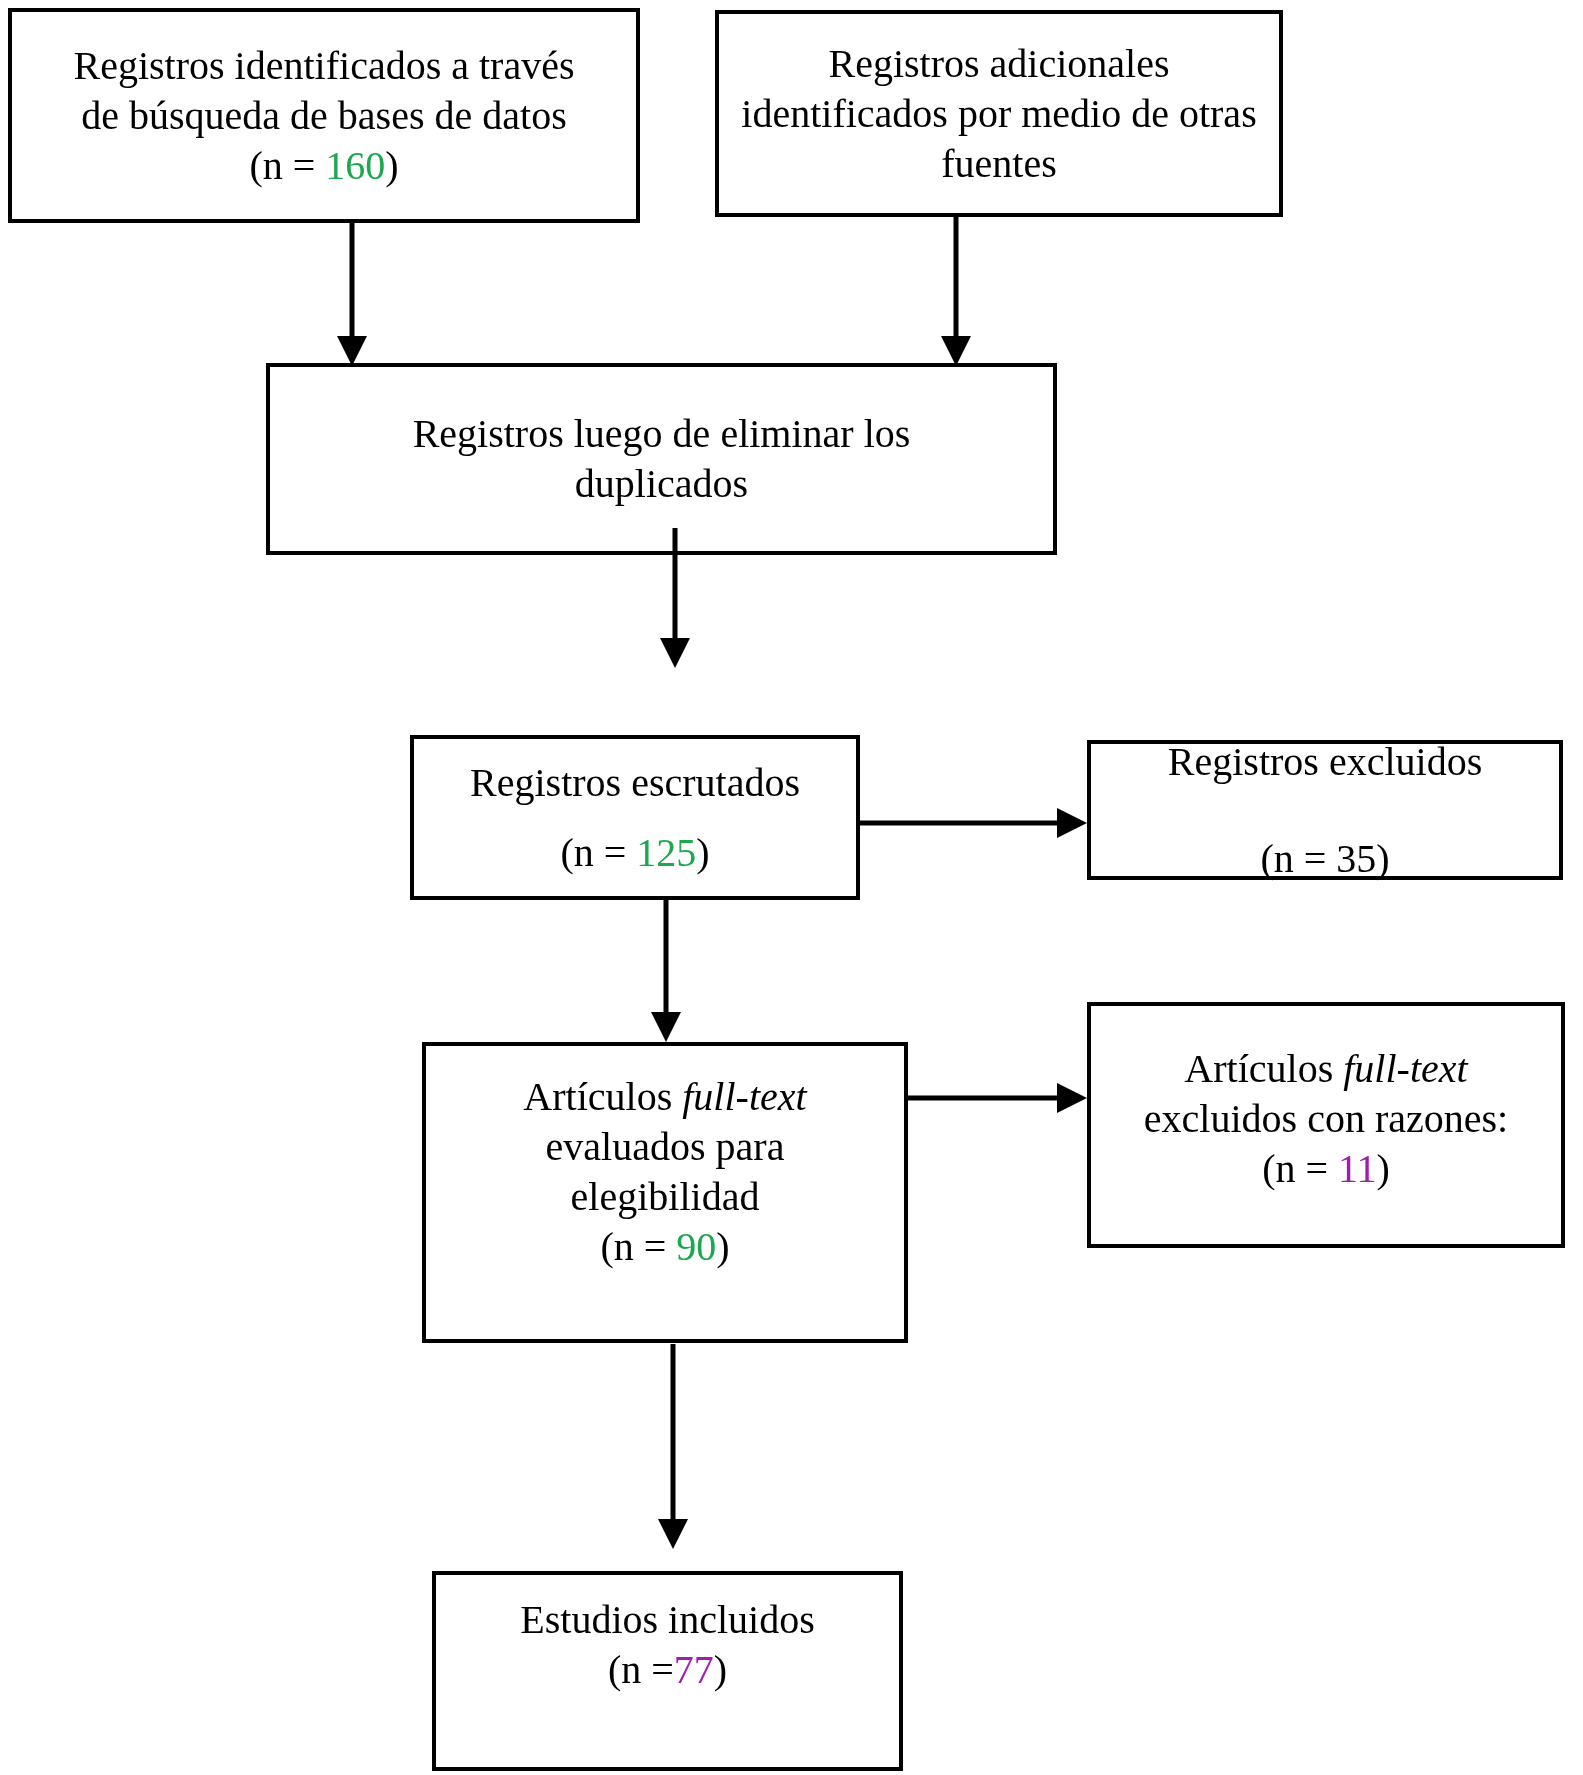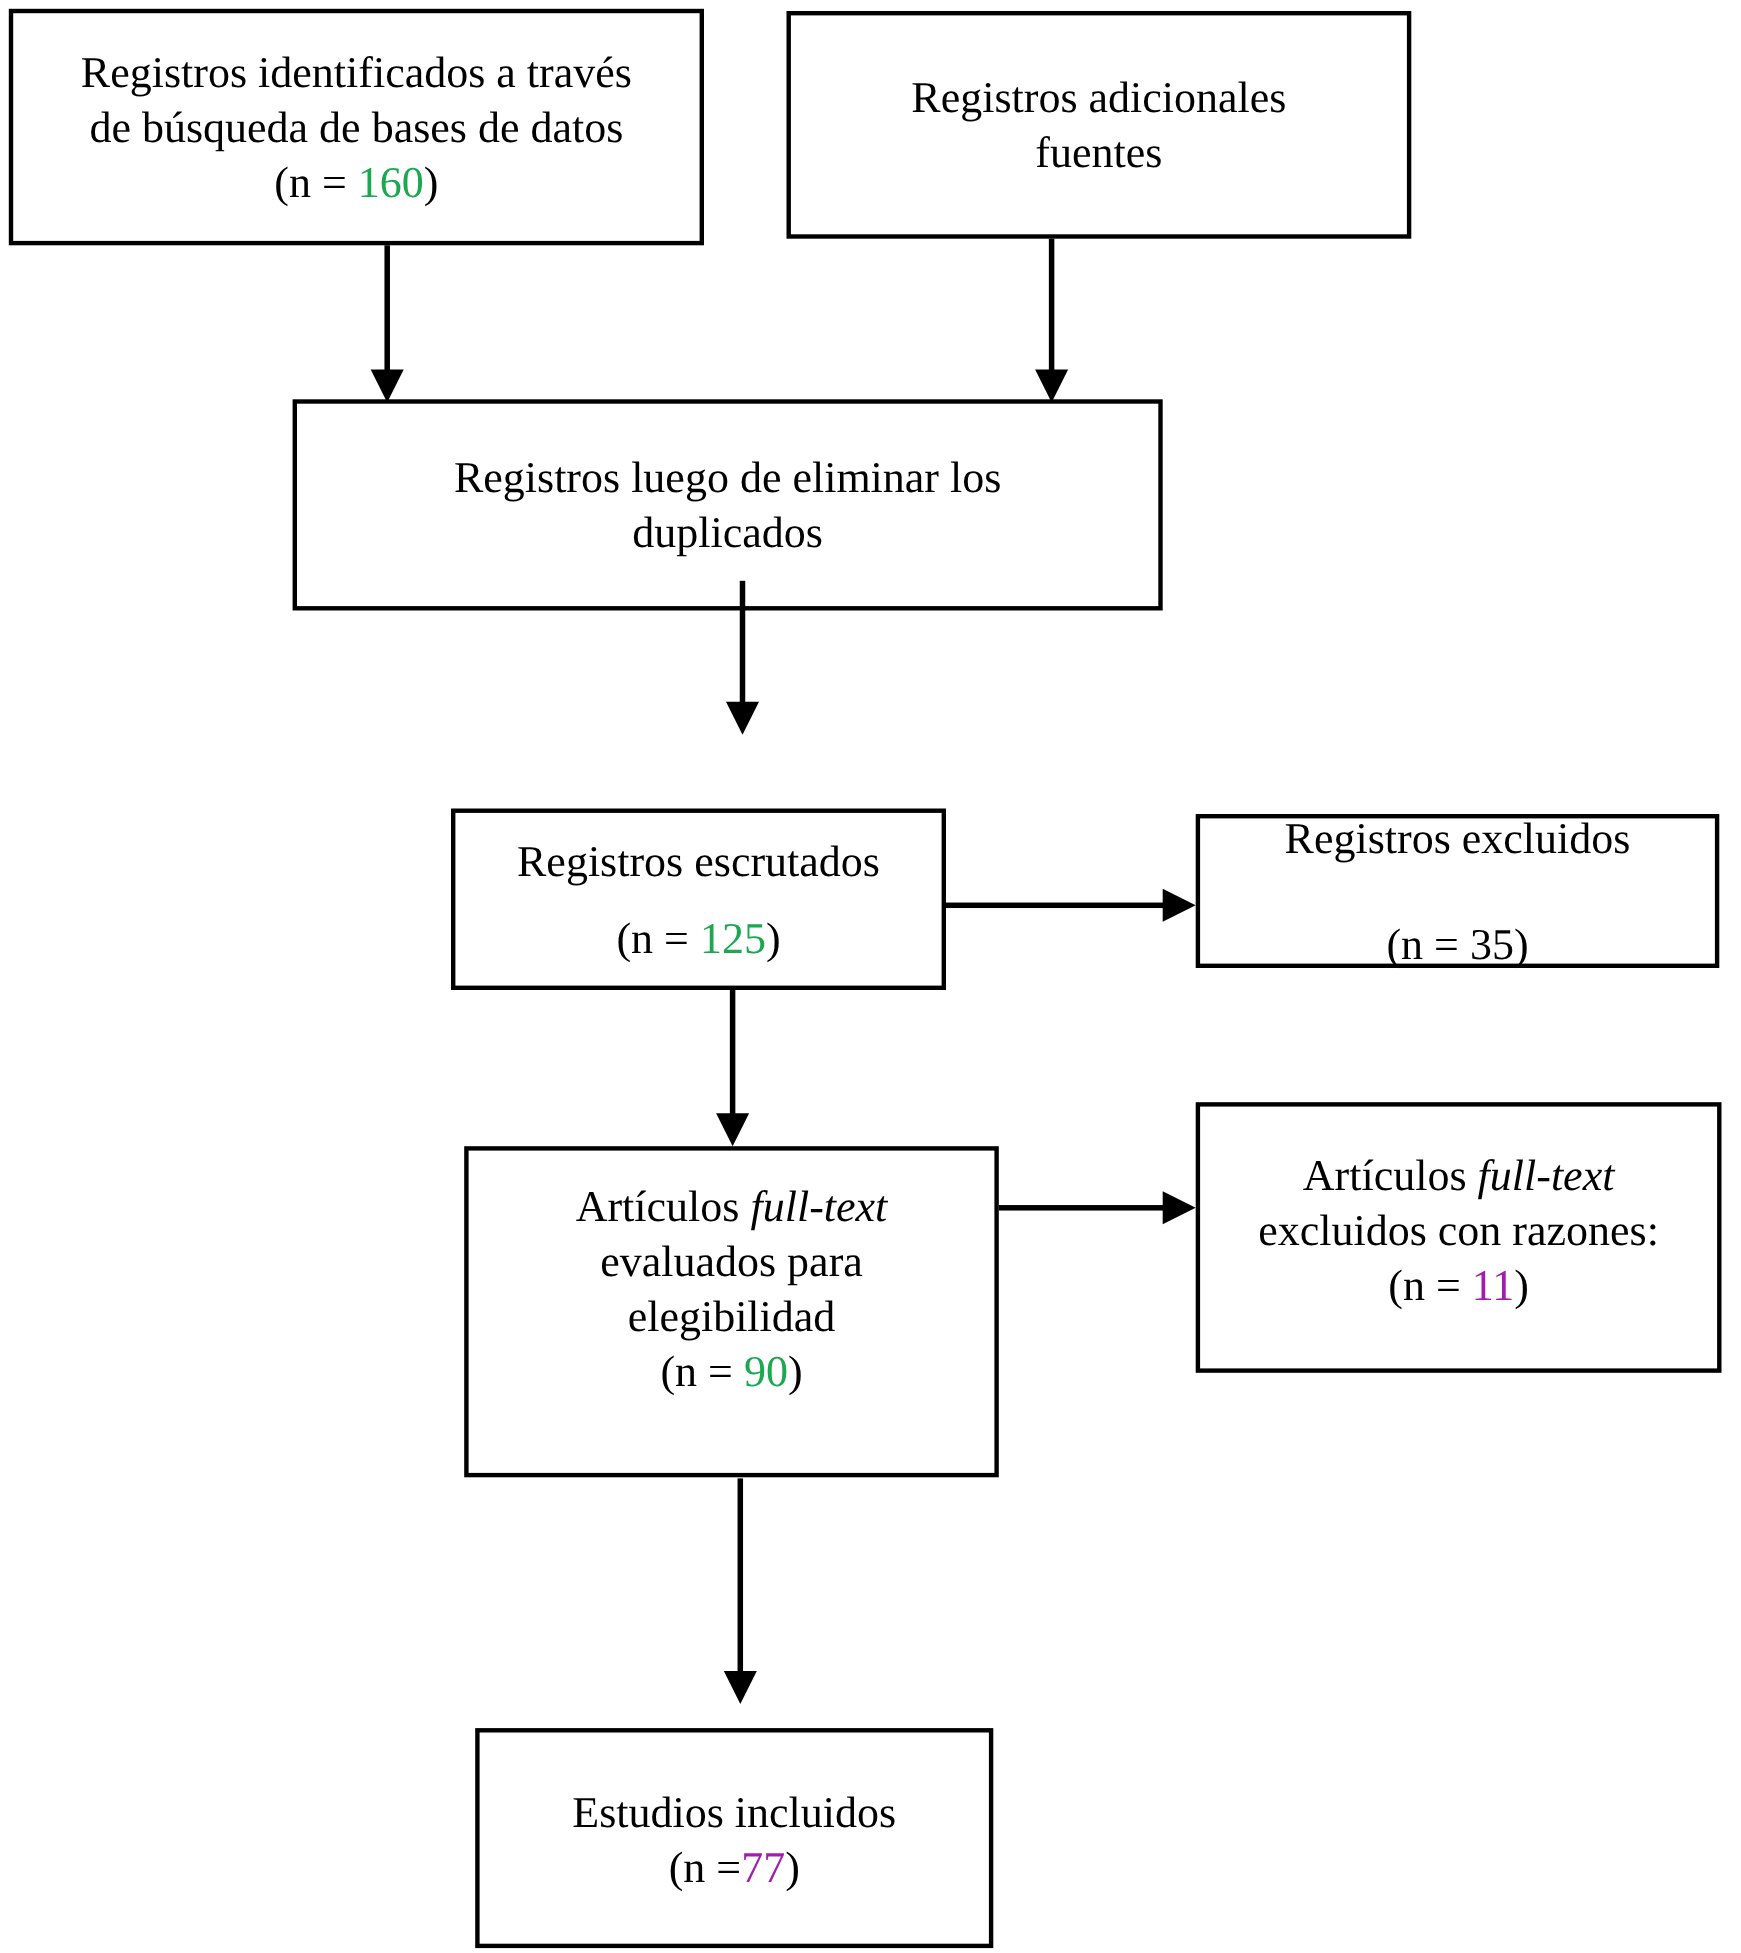--- a/index.html
+++ b/index.html
@@ -61,20 +61,21 @@
 <div id="canvas">
 
   <div class="box" style="left:8px; top:8px; width:632px; height:215px;">
     <div class="line">Registros identificados a través</div>
     <div class="line">de búsqueda de bases de datos</div>
     <div class="line"><span>(n = </span><span class="num-green">160</span><span>)</span></div>
   </div>
 
   <div class="box" style="left:715px; top:10px; width:568px; height:207px;">
     <div class="line">Registros adicionales</div>
+    <div class="line">identificados por medio de otras</div>
     <div class="line">fuentes</div>
   </div>
 
   <div class="box" style="left:266px; top:363px; width:791px; height:192px;">
     <div class="line">Registros luego de eliminar los</div>
     <div class="line">duplicados</div>
   </div>
 
   <div class="box" style="left:410px; top:735px; width:450px; height:165px;gap:20px;">
     <div class="line">Registros escrutados</div>
@@ -92,21 +93,21 @@
     <div class="line">elegibilidad</div>
     <div class="line"><span>(n = </span><span class="num-green">90</span><span>)</span></div>
   </div>
 
   <div class="box top-bias" style="left:1087px; top:1002px; width:478px; height:246px; padding-top:38px;">
     <div class="line"><span>Artículos </span><span class="ital">full-text</span></div>
     <div class="line">excluidos con razones:</div>
     <div class="line"><span>(n = </span><span class="num-green-sans">11</span><span>)</span></div>
   </div>
 
-  <div class="box top-bias" style="left:432px; top:1571px; width:471px; height:200px; padding-top:48px;">
+  <div class="box top-bias" style="left:432px; top:1571px; width:471px; height:200px; padding-top:20px;">
     <div class="line">Estudios incluidos</div>
     <div class="line"><span>(n =</span><span class="num-green-sans">77</span><span>)</span></div>
   </div>
 
   <div class="arrow-v" style="left:337px; top:223px; height:143px;">
     <div class="shaft"></div>
     <div class="head"></div>
   </div>
 
   <div class="arrow-v" style="left:941px; top:217px; height:149px;">

